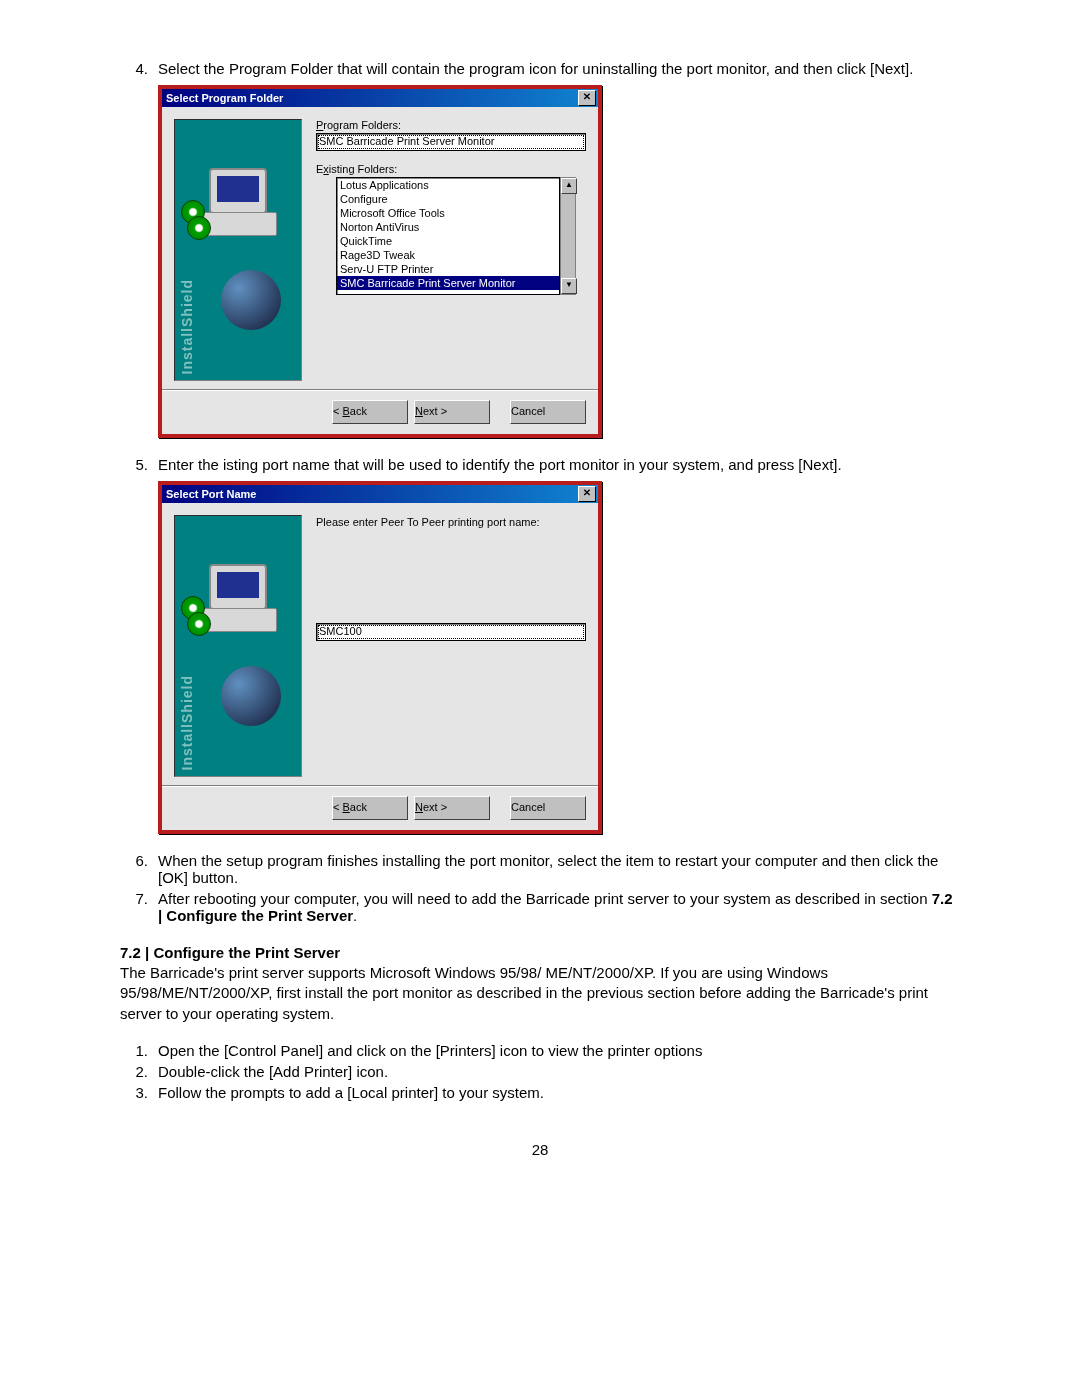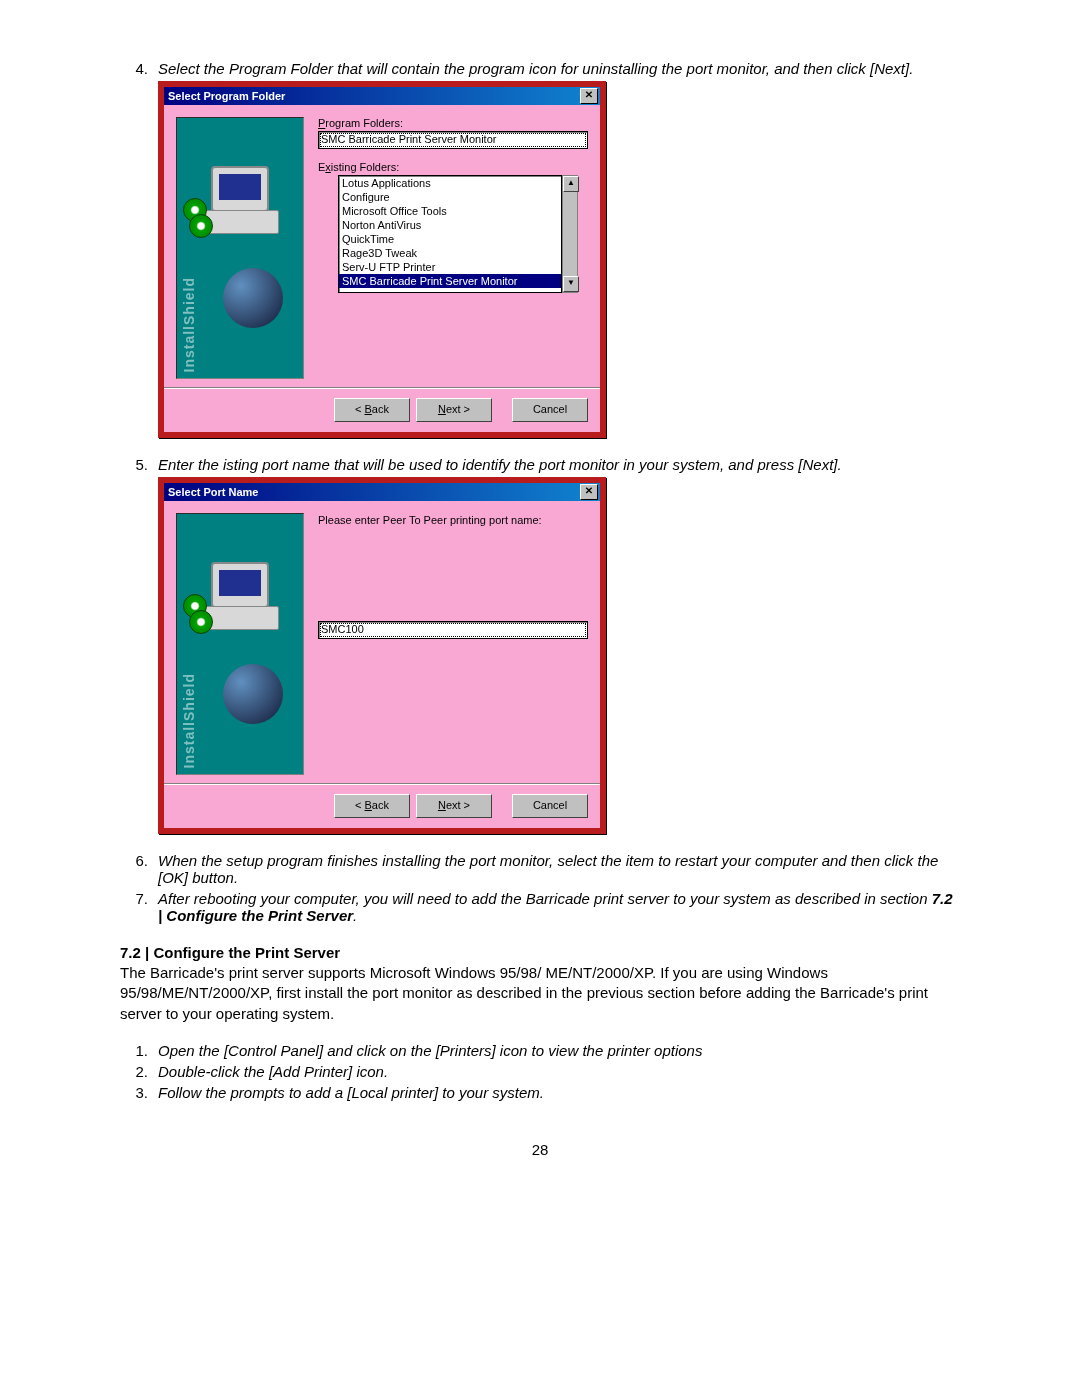--- a/index.html
+++ b/index.html
@@ -26,43 +26,42 @@
     margin-bottom: 4px;
   }
   .ol-num {
     width: 28px;
     flex-shrink: 0;
     text-align: right;
     padding-right: 10px;
   }
   .ol-text {
     flex: 1;
-    font-style: italic;
   }
   .indent-block {
     margin-left: 38px;
   }
   .section-title {
     font-weight: bold;
     margin-top: 20px;
     margin-bottom: 2px;
   }
   .page-num {
     text-align: center;
     margin-top: 40px;
   }
   
   .dialog {
     width: 436px;
-    background: #f9a8d4;
-    border: 6px solid #b91c1c;
+    background: #e5e5e5;
+    border: 4px solid #b91c1c;
     font-family: "MS Sans Serif", Tahoma, sans-serif;
     font-size: 11px;
     color: #000000;
-    margin-top: 0;
+    margin-top: 8px;
     margin-bottom: 18px;
     box-shadow: 1px 1px 0 #000;
   }
   .titlebar {
     display: flex;
     align-items: center;
     height: 18px;
     background: linear-gradient(to right, #000080, #1084d0);
     color: #ffffff;
     font-weight: bold;
@@ -238,21 +237,20 @@
   }
   .btn {
     width: 74px;
     height: 22px;
     background: #c0c0c0;
     border-top: 1px solid #fff;
     border-left: 1px solid #fff;
     border-right: 1px solid #404040;
     border-bottom: 1px solid #404040;
     font-size: 11px;
-    text-align: center;
     line-height: 20px;
     font-family: "MS Sans Serif", Tahoma, sans-serif;
   }
   .btn .ul { text-decoration: underline; }
   .gap-right { margin-right: 14px; }
   .body-text { margin-bottom: 2px; line-height:1.35;}
 </style>
 </head>
 <body>
 

